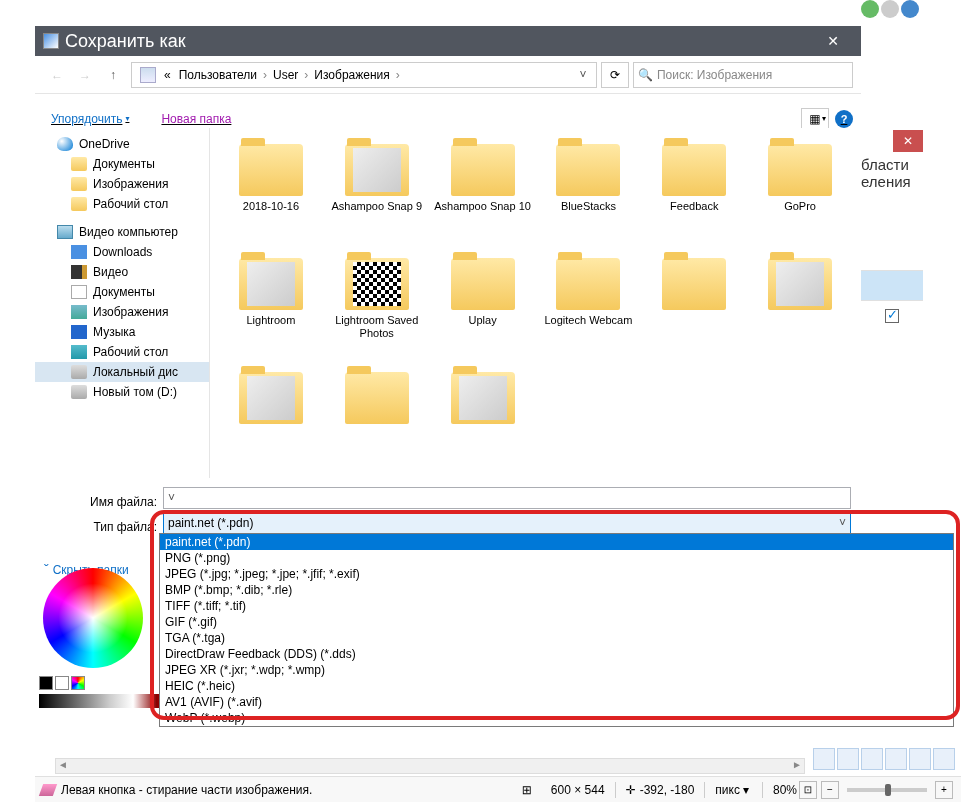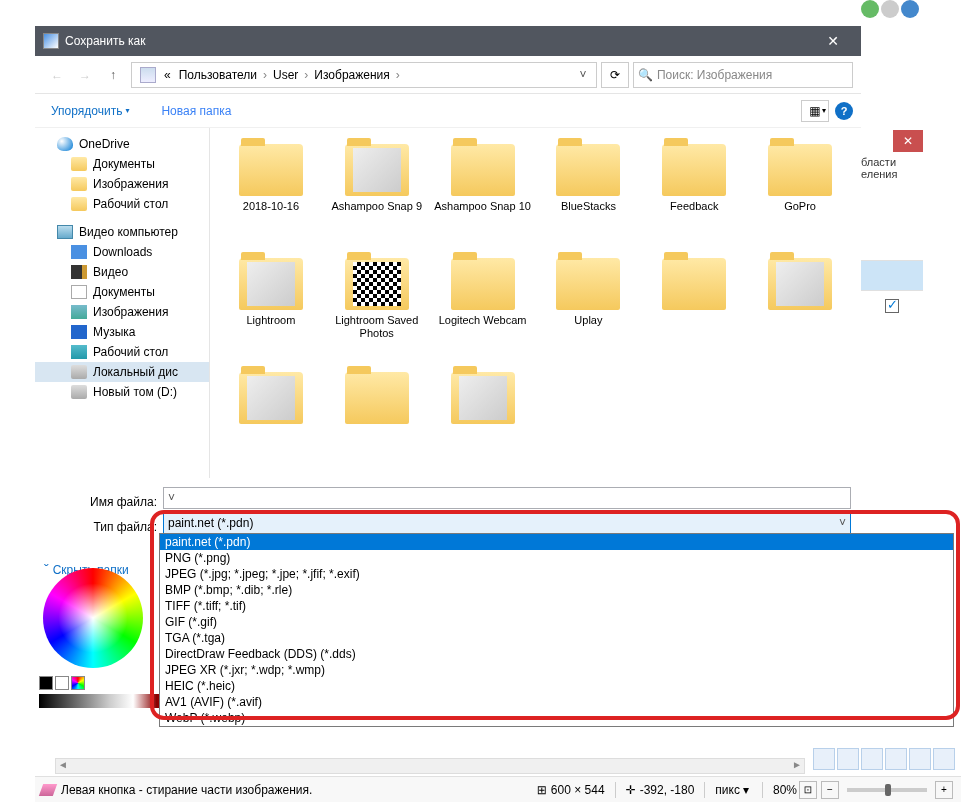--- a/index.html
+++ b/index.html
@@ -1,38 +1,38 @@
 <!DOCTYPE html>
 <html><head>
 <meta charset="utf-8">
 <style>
 * { box-sizing: border-box; margin: 0; padding: 0; font-family: 'Segoe UI', Tahoma, sans-serif; font-size: 12px; }
 body { width: 965px; height: 812px; background: #fff; position: relative; overflow: hidden; }
 
 .title-bar { background: #51565f; color: #fff; height: 30px; display: flex; align-items: center; padding: 0 8px; position: absolute; top: 26px; width: 826px; left: 35px;}
 .title-bar .icon { width: 16px; height: 16px; margin-right: 6px; background: linear-gradient(135deg,#4a90e2,#fff); border: 1px solid #888; }
-.title-bar .title { flex: 1; font-size: 12px; }
+.title-bar .title { flex: 1; font-size: 18px; }
 .title-bar .close { width: 40px; text-align: center; font-size: 14px; cursor: pointer; }
 
 .nav-bar { background: #fff; height: 38px; display: flex; align-items: center; padding: 4px 8px; border-bottom: 1px solid #e5e5e5; position: absolute; top: 56px; width: 826px; left: 35px;}
 .nav-arrow { width: 24px; height: 24px; display: flex; align-items: center; justify-content: center; color: #ccc; margin: 0 2px; }
 .nav-arrow.enabled { color: #555; }
 .breadcrumb-box { flex: 1; border: 1px solid #ccc; height: 26px; display: flex; align-items: center; padding: 0 4px; margin: 0 4px; }
 .bc-icon { width: 16px; height: 16px; margin: 0 4px; background: linear-gradient(#cde,#eef); border: 1px solid #aac; }
 .bc-item { padding: 0 4px; }
 .bc-sep { color: #888; padding: 0 2px; }
 .bc-dd { width: 18px; text-align: center; color: #555; }
 .refresh { width: 28px; height: 26px; border: 1px solid #ccc; display: flex; align-items:center; justify-content:center; margin-right: 4px; }
 .search-box { width: 220px; border: 1px solid #ccc; height: 26px; display: flex; align-items: center; padding: 0 4px; color: #888; }
 .search-box .sicon { margin-right: 4px; }
 
-.toolbar { background: #fff; height: 34px; display: flex; align-items: center; padding: 0 8px; border-bottom: 1px solid #f0f0f0; position: absolute; top: 94px; width: 826px; left: 35px;}
+.toolbar { background: #fff; height: 34px; display: flex; align-items: center; padding: 0 8px; border-bottom: 1px solid #f0f0f0; position: absolute; top: 102px; width: 826px; left: 35px; text-decoration: underline;}
 .org-btn { color: #1070c7; padding: 4px 8px; display: flex; align-items: center; position: relative;}
 .org-btn::after { content: '▾'; font-size: 8px; margin-left: 3px; }
-.newf-btn { color: #3b82f6; padding: 4px 10px; margin-left: 14px; }
+.newf-btn { color: #a21caf; padding: 4px 10px; margin-left: 14px; }
 .tb-spacer { flex: 1; }
 .view-btn { width: 28px; height: 22px; border: 1px solid #ccc; margin-right: 6px; display:flex; align-items:center; justify-content:center; position: relative; }
 .view-btn::after { content: '▾'; font-size: 8px; position: absolute; right: 2px; }
 .help-btn { width: 18px; height: 18px; border-radius: 50%; background: #1070c7; color: #fff; display:flex; align-items:center; justify-content:center; font-size: 11px; font-weight: bold; }
 
 .main-area { position: absolute; top: 128px; left: 35px; width: 826px; height: 350px; display: flex; background: #fff; }
 .tree { width: 175px; border-right: 1px solid #e5e5e5; padding: 6px 0; overflow: hidden;}
 .tree-item { display: flex; align-items: center; padding: 3px 6px; white-space: nowrap; }
 .tree-item .ticon { width: 16px; height: 14px; margin: 0 6px; flex-shrink: 0; }
 .tree-item.root .ticon { margin-left: 16px; }
@@ -69,21 +69,21 @@
 .dd-opt { padding: 1px 5px; font-size: 12px; }
 .dd-opt.sel { background: #0078d7; color: #fff; }
 
 .red-callout { position: absolute; top: 510px; left: 150px; width: 810px; height: 210px; border: 4px solid #d22; border-radius: 14px; pointer-events: none; z-index: 20; }
 
 .hide-folders { position: absolute; top: 562px; left: 44px; color: #1070c7; display: flex; align-items: center; }
 .hide-folders::before { content:'ˇ'; margin-right: 4px; font-size: 14px; }
 
 .bg-app-right { position: absolute; top: 130px; left: 861px; width: 62px; height: 400px; }
 .bg-close { width: 30px; height: 22px; background: #c94f4f; color: #fff; display:flex; align-items:center; justify-content:center; margin-left: auto; margin-bottom: 4px;}
-.bg-txt { font-size: 11px; color: #333; }
+.bg-txt { font-size: 15px; color: #333; }
 .bg-row { height: 30px; border-top: 1px solid #e0e0e0; display:flex; align-items:center; justify-content:center; }
 .bg-chk { width: 14px; height: 14px; border: 1px solid #666; display:inline-block; position:relative;}
 .bg-chk::after { content:'✓'; position:absolute; top:-3px; left:1px; color:#0078d4; font-size:13px; }
 .bg-blue { background: #cce4f7; }
 
 .bg-colors { position: absolute; top: 560px; left: 35px; width: 160px; }
 .color-wheel { width: 100px; height: 100px; border-radius: 50%; background: conic-gradient(red,yellow,lime,cyan,blue,magenta,red); position: relative; margin: 8px; }
 .color-wheel::after { content:''; position:absolute; inset:15%; border-radius:50%; background: radial-gradient(circle,#fff,transparent 70%); }
 .swatches { display: flex; gap: 2px; margin-top: 4px; padding-left: 4px; }
 .sw { width: 14px; height: 14px; }
@@ -242,25 +242,25 @@
       <div class="item">
           <div class="fldr thumb"></div>
           <div class="lbl">Lightroom</div>
         </div>
       <div class="item">
           <div class="fldr qr"></div>
           <div class="lbl">Lightroom Saved Photos</div>
         </div>
       <div class="item">
           <div class="fldr"></div>
+          <div class="lbl">Uplay</div>
+        </div>
+      <div class="item">
+          <div class="fldr"></div>
           <div class="lbl">Logitech Webcam</div>
-        </div>
-      <div class="item">
-          <div class="fldr"></div>
-          <div class="lbl">Uplay</div>
         </div>
       <div class="item">
           <div class="fldr"></div>
         </div>
       <div class="item">
           <div class="fldr thumb"></div>
         </div>
       <div class="item">
           <div class="fldr thumb" style=""></div>
         </div>
@@ -356,21 +356,21 @@
   <div class="tool-mini"></div>
   <div class="tool-mini"></div>
   <div class="tool-mini"></div>
 </div>
 
 <div class="status-bar">
   <div class="eraser"></div>
   <span>Левая кнопка - стирание части изображения.</span>
   <div class="sb-spacer"></div>
   <span>⊞</span>
-  <span style="margin-left:4px">600 × 544</span>
+  <span style="margin-left:19px">600 × 544</span>
   <div class="sb-sep"></div>
   <span>✛</span>
   <span style="margin-left:4px">-392, -180</span>
   <div class="sb-sep"></div>
   <span>пикс</span>
   <span style="margin:0 3px">▾</span>
   <div class="sb-sep"></div>
   <span>80%</span>
   <div class="sb-btn">⊡</div>
   <div class="sb-btn">−</div>

